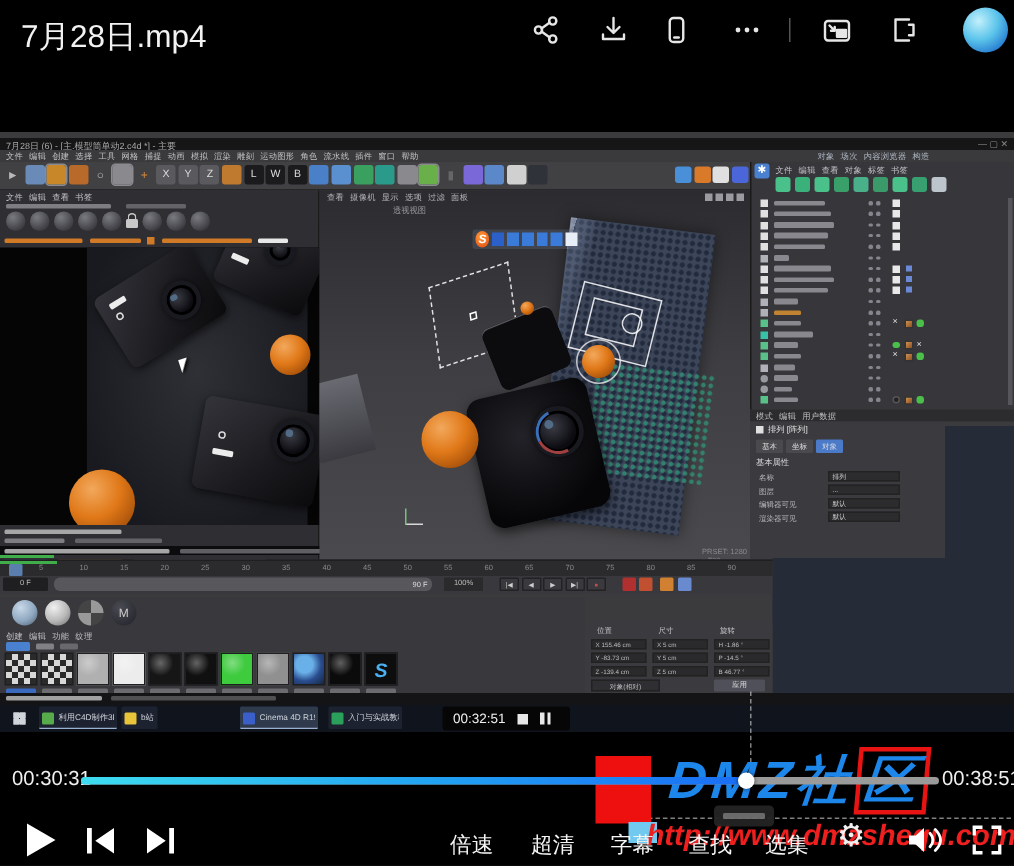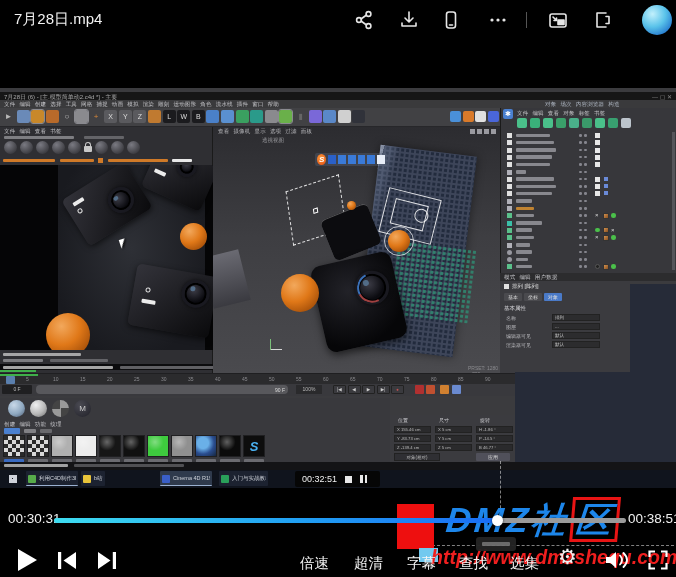--- a/index.html
+++ b/index.html
@@ -5,21 +5,21 @@
   html,body{margin:0;padding:0;background:#000;}
   *{box-sizing:border-box;}
   #stage{position:relative;width:676px;height:577px;background:#000;overflow:hidden;
          font-family:"Liberation Sans","DejaVu Sans",sans-serif;color:#e8e8e8;}
   .abs{position:absolute;}
   .t5{font-size:5.5px;letter-spacing:.2px;color:#c2c2c6;white-space:nowrap;}
   .t5 span{margin-right:4px;}
   .bar{position:absolute;background:#9a9a9e;opacity:.75;border-radius:1px;}
   
   #topbar{position:absolute;left:0;top:0;width:676px;height:40px;background:#000;}
-  #title{position:absolute;left:14px;top:10px;font-size:15px;color:#f2f2f2;text-align:center;}
+  #title{position:absolute;left:14px;top:10px;font-size:21px;color:#f2f2f2;text-align:center;}
   .tbicon{position:absolute;top:10px;width:20px;height:20px;}
   .tbicon svg{width:20px;height:20px;stroke:#e6e6e6;fill:none;stroke-width:1.6;stroke-linecap:round;stroke-linejoin:round;}
   #avatar{position:absolute;left:642px;top:5px;width:30px;height:30px;border-radius:50%;
           background:radial-gradient(circle at 35% 30%,#c2f0fc,#5ac3ea 45%,#1766c8 90%);}
   
   #video-area{position:absolute;left:0;top:40px;width:676px;height:465px;background:#000;}
   #c4d{position:absolute;left:0;top:48px;width:676px;height:400px;background:#3b3b3e;font-size:5.5px;}
   .panel{position:absolute;}
   .sq{display:inline-block;}
   .wall{background-color:#3d4559;

